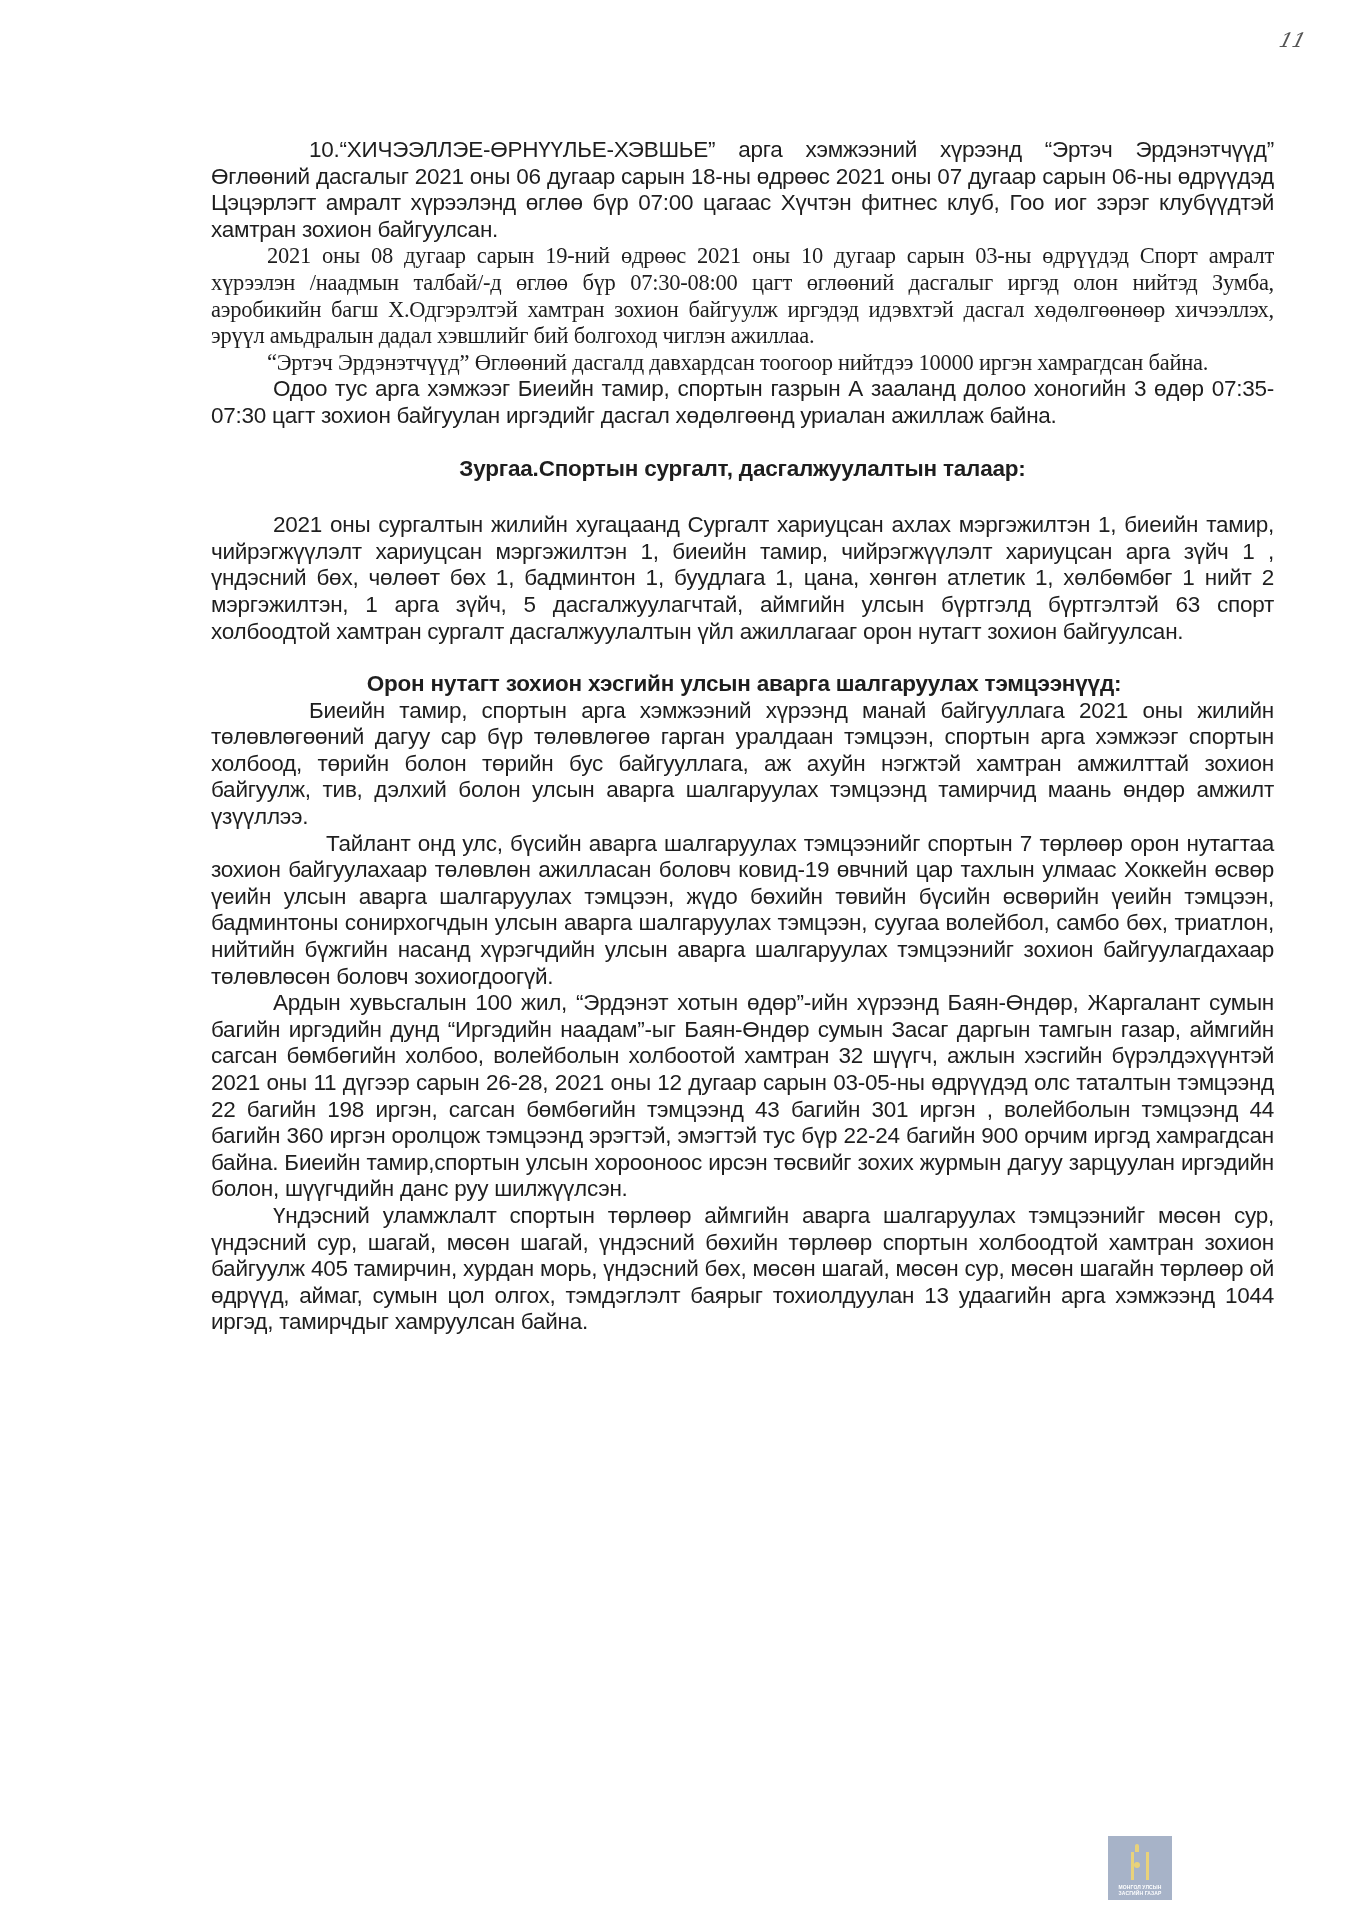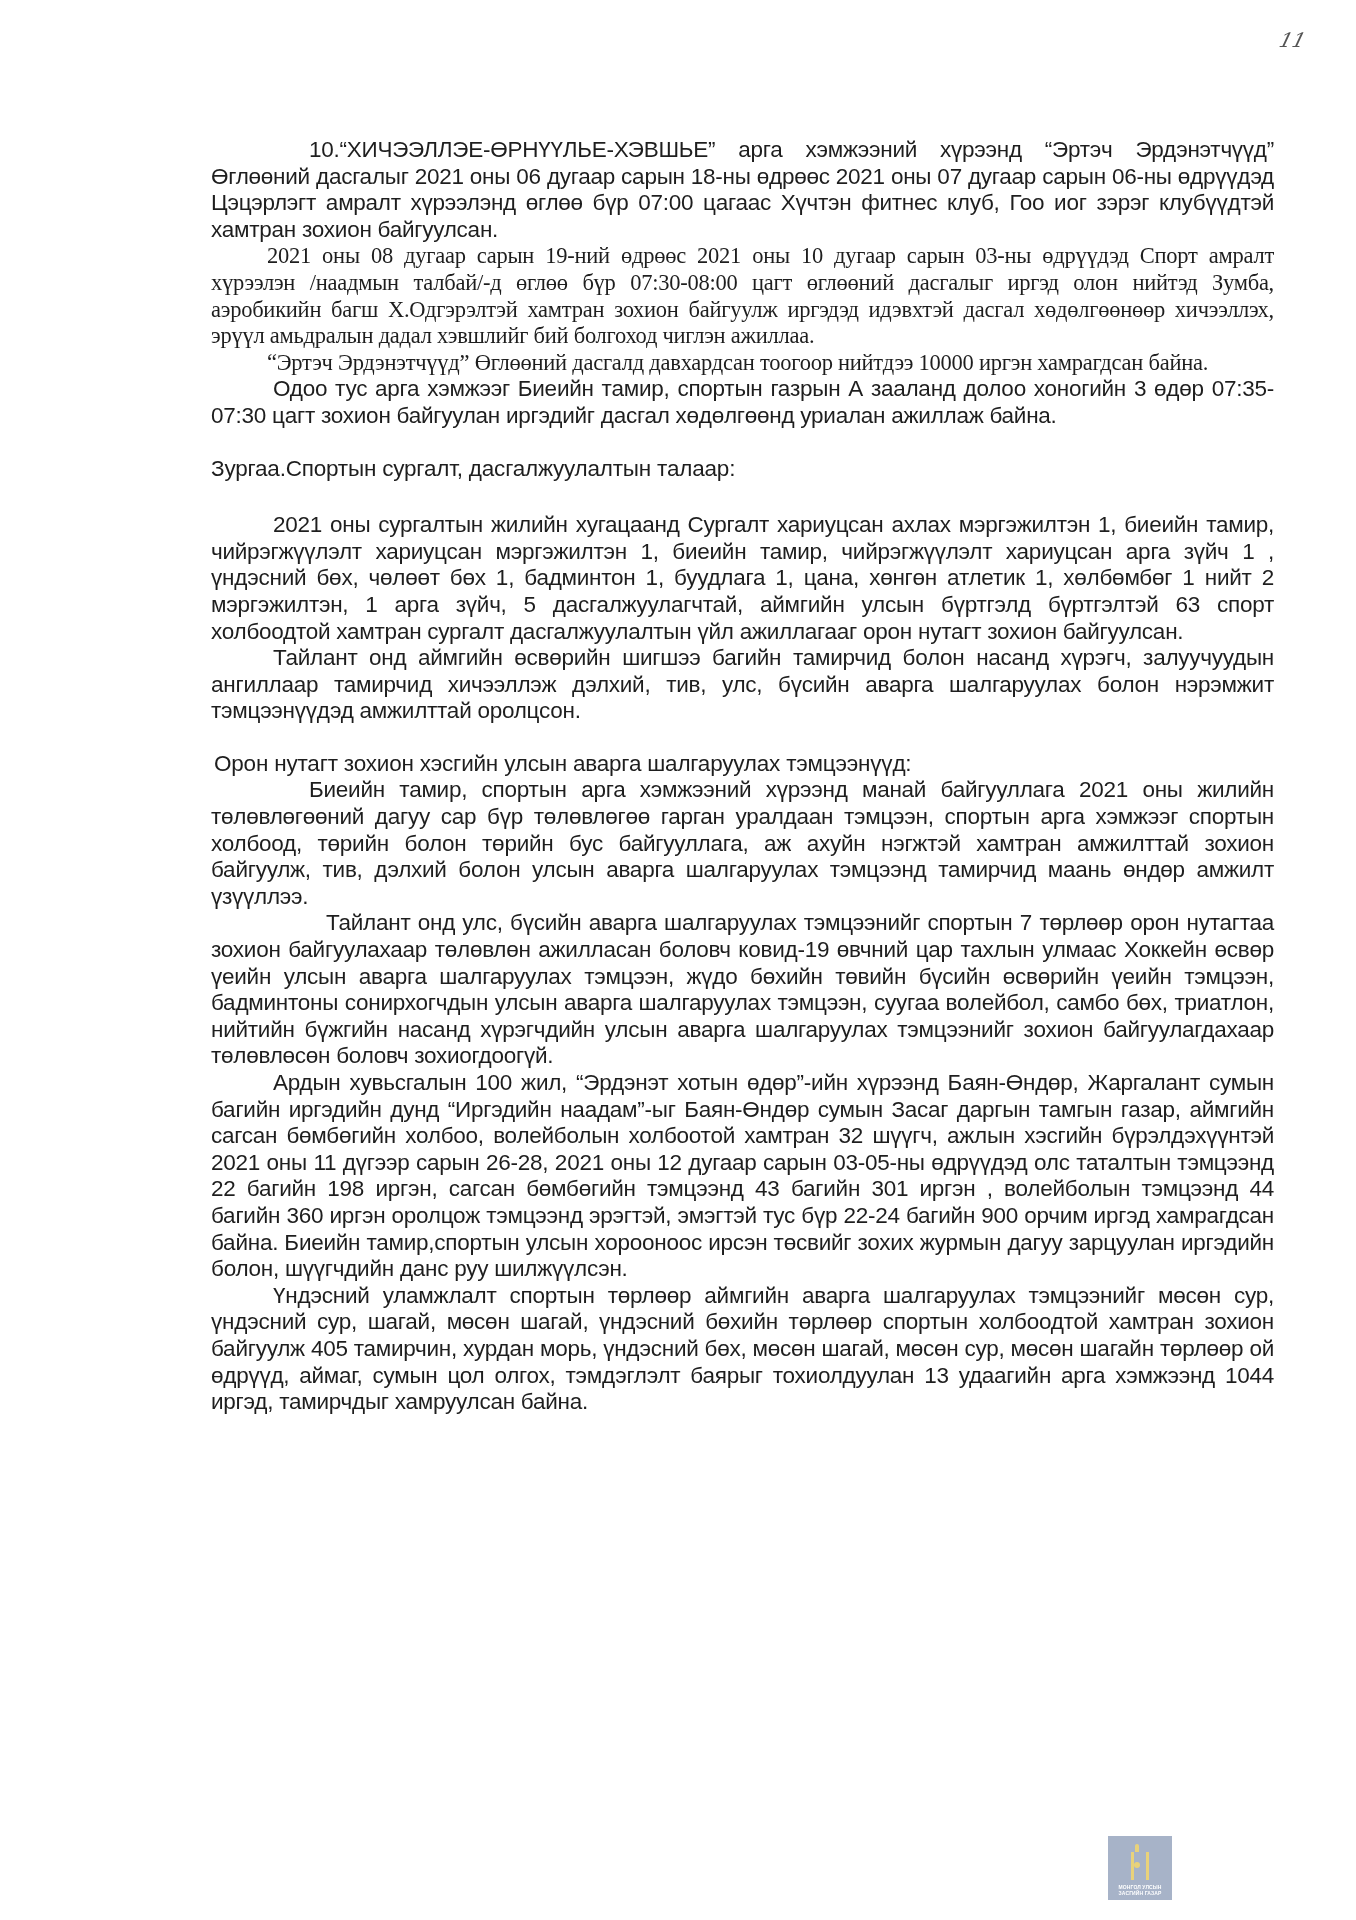--- a/index.html
+++ b/index.html
@@ -26,22 +26,23 @@
     text-align: justify;
     margin: 0;
     letter-spacing: -0.25px;
     transform-origin: left top;
   }
   .ind1 { text-indent: 56px; font-family: Liberation Serif, serif; }
   .ind2 { text-indent: 62px; }
   .ind3 { text-indent: 98px; }
   .ind4 { text-indent: 115px; }
   .heading {
-    font-size: 22.5px; line-height: 26.6px; font-weight: normal; margin: 0;
+    font-size: 22.5px; line-height: 26.6px; font-weight: bold; margin: 0;
     letter-spacing: -0.2px;
+    text-align: center;
   }
   .gap1 { height: 26px; }
   .gap2 { height: 30px; }
   .logo {
     position: absolute; left: 1108px; top: 1836px; width: 64px; height: 64px;
     background: #a7b3c8;
     display: flex; flex-direction: column; align-items: center; justify-content: flex-end;
   }
   .logo-emblem {
     width: 12px; height: 28px; margin-bottom: 4px;
@@ -70,21 +71,20 @@
   <p class="p ind3">10.“ХИЧЭЭЛЛЭЕ-ӨРНҮҮЛЬЕ-ХЭВШЬЕ” арга хэмжээний хүрээнд “Эртэч Эрдэнэтчүүд” Өглөөний дасгалыг 2021 оны 06 дугаар сарын 18-ны өдрөөс 2021 оны 07 дугаар сарын 06-ны өдрүүдэд Цэцэрлэгт амралт хүрээлэнд өглөө бүр 07:00 цагаас Хүчтэн фитнес клуб, Гоо иог зэрэг клубүүдтэй хамтран зохион байгуулсан.</p>
   <p class="p ind1">2021 оны 08 дугаар сарын 19-ний өдрөөс 2021 оны 10 дугаар сарын 03-ны өдрүүдэд Спорт амралт хүрээлэн /наадмын талбай/-д өглөө бүр 07:30-08:00 цагт өглөөний дасгалыг иргэд олон нийтэд Зумба, аэробикийн багш Х.Одгэрэлтэй хамтран зохион байгуулж иргэдэд идэвхтэй дасгал хөдөлгөөнөөр хичээллэх, эрүүл амьдралын дадал хэвшлийг бий болгоход чиглэн ажиллаа.</p>
   <p class="p ind1">“Эртэч Эрдэнэтчүүд”  Өглөөний дасгалд давхардсан тоогоор нийтдээ 10000 иргэн хамрагдсан байна.</p>
   <p class="p ind2">Одоо тус арга хэмжээг Биеийн тамир, спортын газрын А зааланд долоо хоногийн 3 өдөр  07:35-07:30 цагт зохион байгуулан  иргэдийг дасгал хөдөлгөөнд уриалан ажиллаж байна.</p>
 
   <div class="gap1"></div>
   <h2 class="heading">Зургаа.Спортын сургалт, дасгалжуулалтын талаар:</h2>
   <div class="gap2"></div>
 
   <p class="p ind2">2021 оны сургалтын жилийн хугацаанд  Сургалт хариуцсан ахлах мэргэжилтэн 1, биеийн тамир, чийрэгжүүлэлт хариуцсан мэргэжилтэн 1, биеийн тамир, чийрэгжүүлэлт хариуцсан арга зүйч 1 , үндэсний бөх, чөлөөт бөх 1, бадминтон 1, буудлага 1, цана, хөнгөн атлетик 1, хөлбөмбөг 1 нийт 2 мэргэжилтэн, 1 арга зүйч, 5 дасгалжуулагчтай, аймгийн улсын бүртгэлд бүртгэлтэй 63 спорт холбоодтой хамтран  сургалт дасгалжуулалтын үйл ажиллагааг орон нутагт зохион байгуулсан.</p>
-  <p class="p ind2">Тайлант онд аймгийн өсвөрийн шигшээ багийн тамирчид болон насанд хүрэгч, залуучуудын ангиллаар тамирчид хичээллэж дэлхий, тив, улс, бүсийн аварга шалгаруулах болон нэрэмжит тэмцээнүүдэд амжилттай оролцсон.</p>
 
   <div class="gap1"></div>
   <h2 class="heading" style="margin-left:3px">Орон нутагт зохион хэсгийн улсын аварга шалгаруулах тэмцээнүүд:</h2>
 
   <p class="p ind3">Биеийн тамир, спортын арга хэмжээний хүрээнд манай байгууллага 2021 оны жилийн төлөвлөгөөний дагуу сар бүр төлөвлөгөө гарган уралдаан тэмцээн, спортын арга хэмжээг спортын холбоод, төрийн болон төрийн бус байгууллага, аж ахуйн нэгжтэй хамтран амжилттай зохион байгуулж, тив, дэлхий болон улсын аварга шалгаруулах тэмцээнд тамирчид маань өндөр амжилт үзүүллээ.</p>
   <p class="p ind4">Тайлант онд улс, бүсийн аварга шалгаруулах тэмцээнийг спортын 7  төрлөөр орон нутагтаа зохион байгуулахаар төлөвлөн ажилласан боловч ковид-19 өвчний цар тахлын улмаас Хоккейн өсвөр үеийн улсын аварга шалгаруулах тэмцээн, жүдо бөхийн төвийн бүсийн өсвөрийн үеийн тэмцээн, бадминтоны сонирхогчдын улсын аварга шалгаруулах тэмцээн, суугаа волейбол, самбо бөх, триатлон, нийтийн бүжгийн насанд хүрэгчдийн улсын аварга шалгаруулах тэмцээнийг зохион байгуулагдахаар төлөвлөсөн боловч зохиогдоогүй.</p>
   <p class="p ind2">Ардын хувьсгалын 100 жил, “Эрдэнэт хотын өдөр”-ийн хүрээнд Баян-Өндөр, Жаргалант сумын багийн иргэдийн дунд “Иргэдийн наадам”-ыг Баян-Өндөр сумын Засаг даргын тамгын газар, аймгийн сагсан бөмбөгийн холбоо, волейболын холбоотой хамтран 32 шүүгч, ажлын хэсгийн бүрэлдэхүүнтэй 2021 оны 11 дүгээр сарын 26-28, 2021 оны 12 дугаар сарын 03-05-ны өдрүүдэд олс таталтын тэмцээнд 22 багийн 198 иргэн, сагсан бөмбөгийн тэмцээнд 43 багийн 301 иргэн , волейболын тэмцээнд 44 багийн 360 иргэн оролцож тэмцээнд эрэгтэй, эмэгтэй тус бүр 22-24 багийн 900 орчим иргэд хамрагдсан байна.  Биеийн   тамир,спортын   улсын   хорооноос   ирсэн төсвийг зохих журмын дагуу зарцуулан иргэдийн болон, шүүгчдийн данс руу  шилжүүлсэн.</p>
   <p class="p ind2">Үндэсний уламжлалт спортын төрлөөр аймгийн аварга шалгаруулах тэмцээнийг мөсөн сур, үндэсний сур, шагай, мөсөн шагай, үндэсний бөхийн төрлөөр спортын холбоодтой хамтран зохион байгуулж 405 тамирчин, хурдан морь, үндэсний бөх, мөсөн шагай, мөсөн сур, мөсөн шагайн төрлөөр ой өдрүүд, аймаг, сумын цол олгох, тэмдэглэлт баярыг тохиолдуулан 13 удаагийн арга хэмжээнд 1044 иргэд, тамирчдыг хамруулсан байна.</p>
 </div>
 

